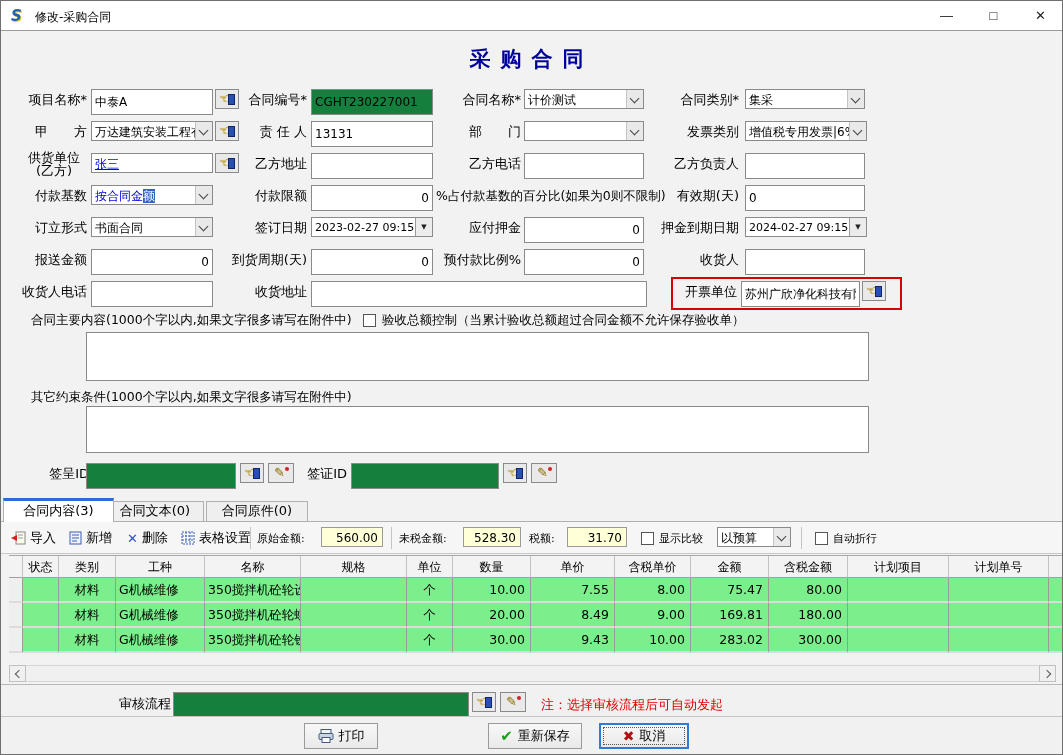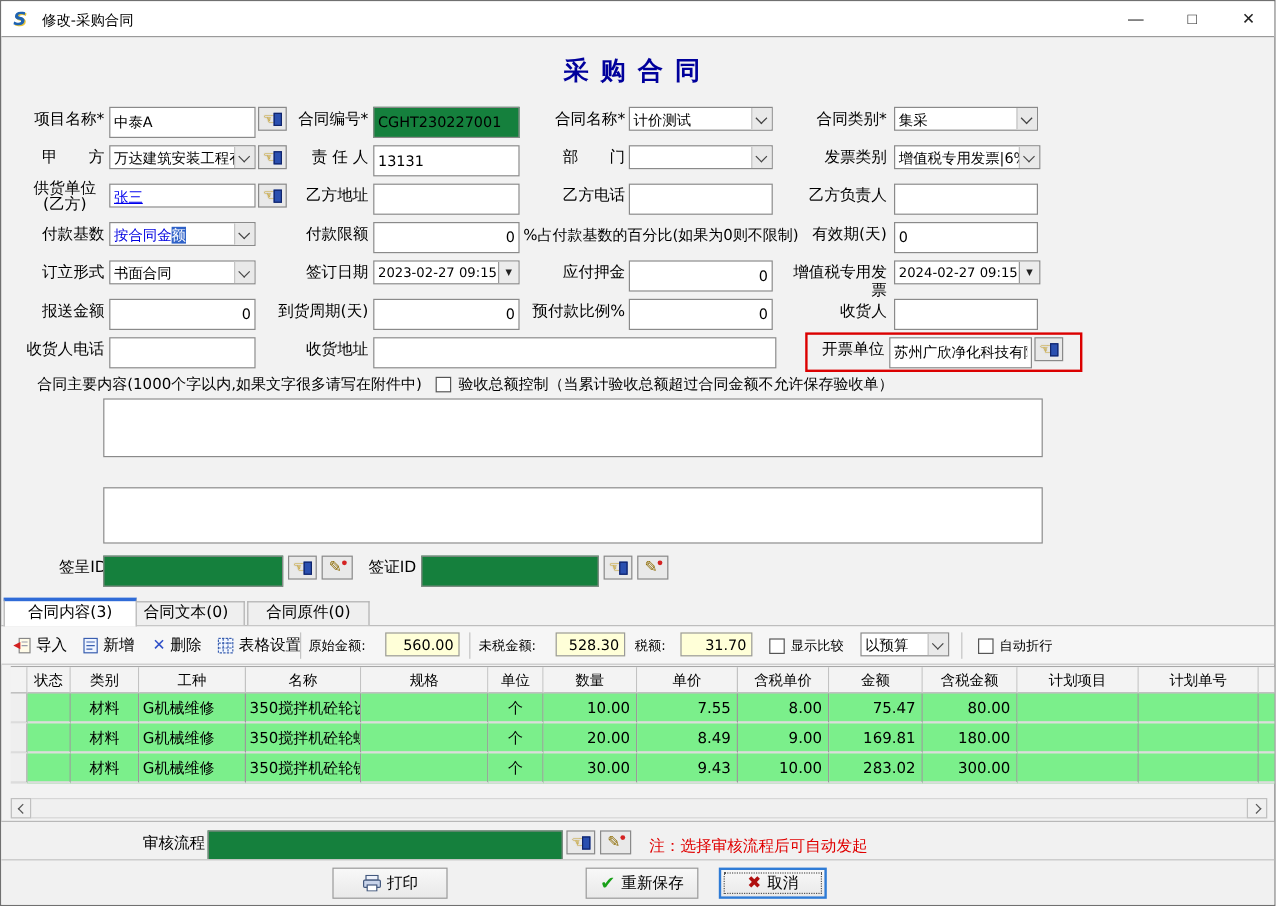--- a/index.html
+++ b/index.html
@@ -131,21 +131,21 @@
   <span class="slabel" style="left:435px;top:187px">%占付款基数的百分比(如果为0则不限制)</span>
   <span class="lbl" style="left:656px;top:187px;width:82px">有效期(天)</span>
   <input class="fld" style="left: 744px; top: 184px; width: 120px;" value="0">
 
   <span class="lbl" style="left:18px;top:219px;width:68px">订立形式</span>
   <div class="sel" style="left:90px;top:216px;width:122px"><span>书面合同</span><span class="arr"></span></div>
   <span class="lbl" style="left:244px;top:219px;width:62px">签订日期</span>
   <div class="dt" style="left:310px;top:216px;width:122px"><span>2023-02-27 09:15:0</span><span class="db">▼</span></div>
   <span class="lbl" style="left:440px;top:219px;width:80px">应付押金</span>
   <input class="fld num" style="left: 523px; top: 216px; width: 120px;" value="0">
-  <span class="lbl" style="left:650px;top:219px;width:88px">增值税专用发票</span>
+  <span class="lbl" style="left:650px;top:219px;width:88px">押金到期日期</span>
   <div class="dt" style="left:744px;top:216px;width:122px"><span>2024-02-27 09:15:</span><span class="db">▼</span></div>
 
   <span class="lbl" style="left:18px;top:251px;width:68px">报送金额</span>
   <input class="fld num" style="left: 90px; top: 248px; width: 122px;" value="0">
   <span class="lbl" style="left:230px;top:251px;width:76px">到货周期(天)</span>
   <input class="fld num" style="left: 310px; top: 248px; width: 122px;" value="0">
   <span class="lbl" style="left:436px;top:251px;width:84px">预付款比例%</span>
   <input class="fld num" style="left: 523px; top: 248px; width: 120px;" value="0">
   <span class="lbl" style="left:656px;top:251px;width:82px">收货人</span>
   <input class="fld" style="left: 744px; top: 248px; width: 120px;">
@@ -159,20 +159,21 @@
   <input class="fld" style="left: 740px; top: 280px; width: 119px;" value="苏州广欣净化科技有限">
   <button class="lk" style="left:861px;top:280px">
       <span class="hand">☜</span>
       <span class="book"></span>
     </button>
 
   <span class="slabel" style="left:30px;top:311px">合同主要内容(1000个字以内,如果文字很多请写在附件中)</span>
   <span class="cbx" style="left:362px;top:313px"></span>
   <span class="slabel" style="left:381px;top:311px">验收总额控制（当累计验收总额超过合同金额不允许保存验收单）</span>
   <textarea class="ta" style="left: 85px; top: 331px; width: 783px; height: 49px;"></textarea>
+  <span class="slabel" style="left:30px;top:388px">其它约束条件(1000个字以内,如果文字很多请写在附件中)</span>
   <textarea class="ta" style="left: 85px; top: 405px; width: 783px; height: 47px;"></textarea>
 
   <span class="lbl" style="left:44px;top:465px;width:44px">签呈ID</span>
   <input class="fld yellow" style="left: 85px; top: 462px; width: 150px;">
   <button class="lk" style="left:239px;top:462px">
       <span class="hand">☜</span>
       <span class="book"></span>
     </button>
   <button class="era" style="left:267px;top:462px">
       <span class="pen">✎</span>
@@ -320,21 +321,21 @@
       <span class="hand">☜</span>
       <span class="book"></span>
     </button>
   <button class="era" style="left:499px;top:691px">
       <span class="pen">✎</span>
       <span class="tip"></span>
     </button>
   <span class="note" style="left:540px;top:695px">注：选择审核流程后可自动发起</span>
 
   <div class="btnbar"></div>
-  <button class="pbtn" style="left:276px;width:96px">
+  <button class="pbtn" style="left:303px;width:74px">
     <svg width="16" height="14" viewBox="0 0 16 14">
         <rect x="3" y="0.5" width="10" height="4" fill="#eef2fb" stroke="#44597e"></rect>
         <rect x="1" y="4.5" width="14" height="6" rx="1" fill="#c9d4ea" stroke="#44597e"></rect>
         <rect x="4" y="8.5" width="8" height="5" fill="#ffffff" stroke="#44597e"></rect>
       </svg>
     <span>打印</span>
   </button>
   <button class="pbtn" style="left:487px;width:94px">
     <span class="chk">✔</span>
     <span>重新保存</span>

